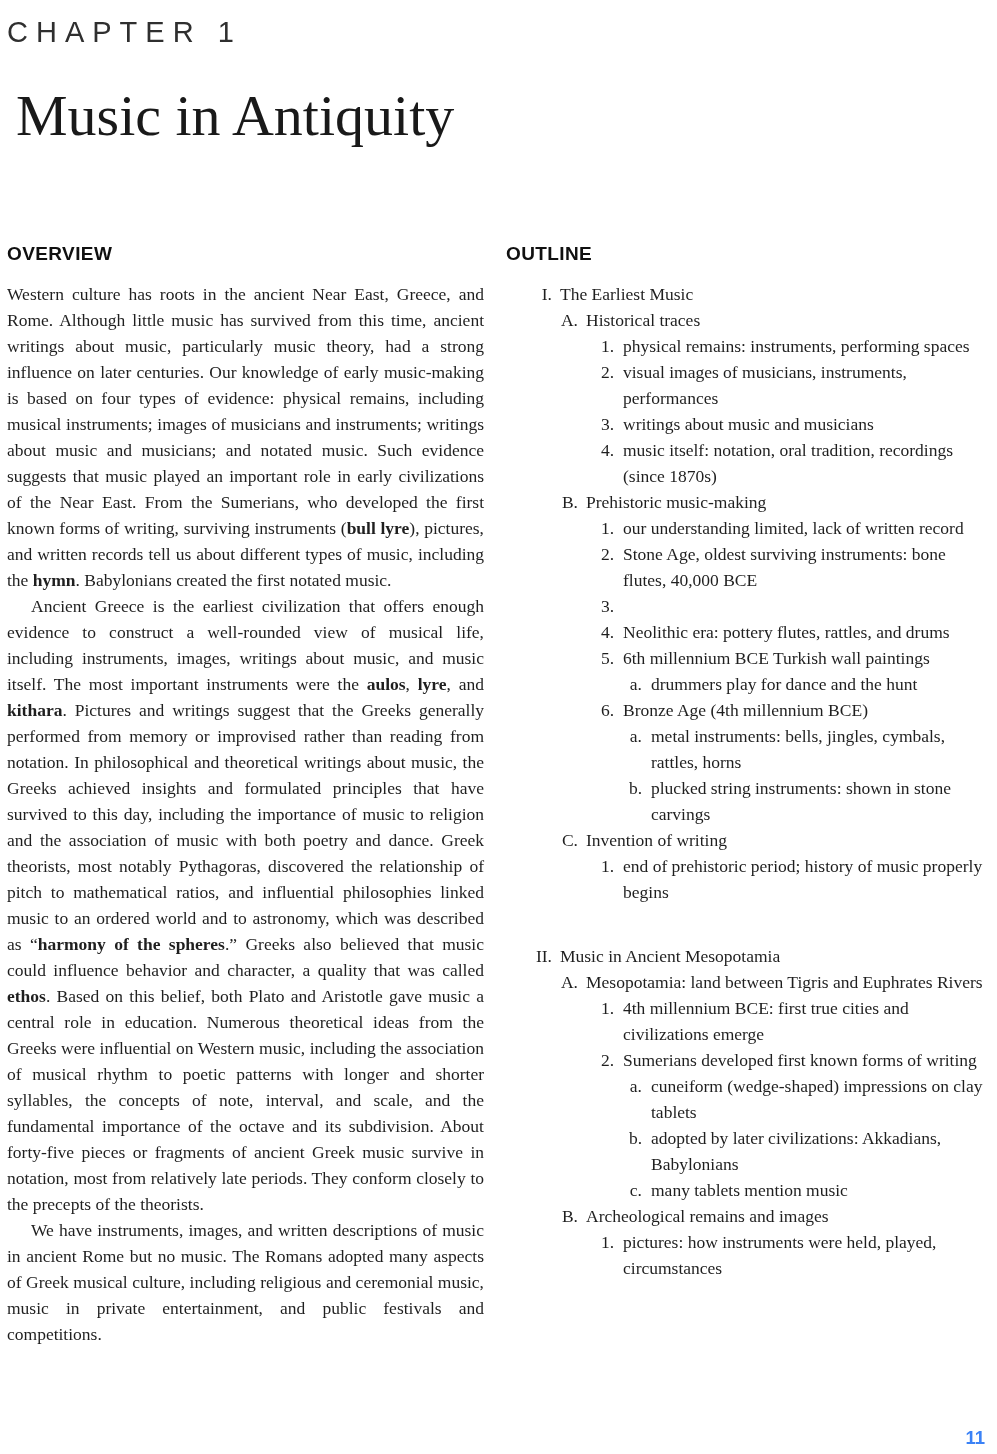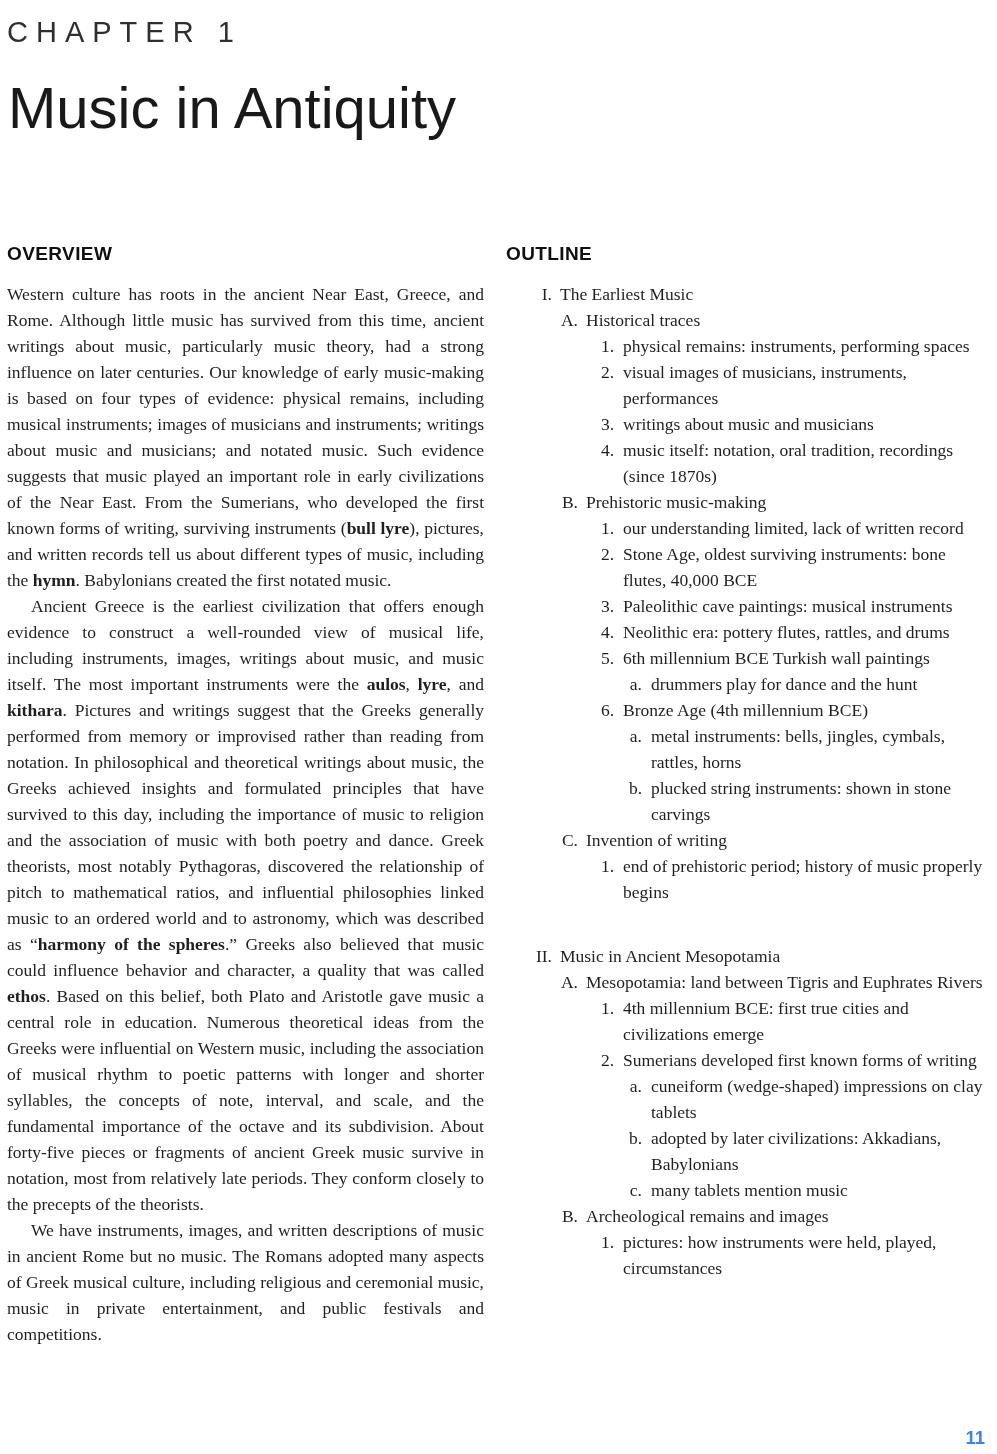--- a/index.html
+++ b/index.html
@@ -21,22 +21,22 @@
     font-family: "Liberation Sans", sans-serif;
     font-weight: 400;
     font-size: 29px;
     letter-spacing: 8px;
     color: #2f2f2f;
   }
   .page-title {
     position: absolute;
     top: 70px;
     left: 4px;
-    margin: 4px;
-    font-family: Liberation Sans, sans-serif;
+    margin: 12px;
+    font-family: Liberation Serif, serif;
     font-weight: 400;
     font-size: 58px;
     letter-spacing: 0px;
     color: #191919;
     white-space: nowrap;
   }
   .columns {
     position: absolute;
     top: 243px;
     left: 7px;
@@ -142,21 +142,20 @@
           <div class="outline-row level-3">
             <span class="lbl">1.</span>
             <span class="txt">our understanding limited, lack of written record</span>
           </div>
           <div class="outline-row level-3">
             <span class="lbl">2.</span>
             <span class="txt">Stone Age, oldest surviving instruments: bone flutes, 40,000 BCE</span>
           </div>
           <div class="outline-row level-3">
             <span class="lbl">3.</span>
-            <span class="txt">Paleolithic cave paintings: musical instruments</span>
           </div>
           <div class="outline-row level-3">
             <span class="lbl">4.</span>
             <span class="txt">Neolithic era: pottery flutes, rattles, and drums</span>
           </div>
           <div class="outline-row level-3">
             <span class="lbl">5.</span>
             <span class="txt">6th millennium BCE Turkish wall paintings</span>
           </div>
           <div class="outline-row level-4">

